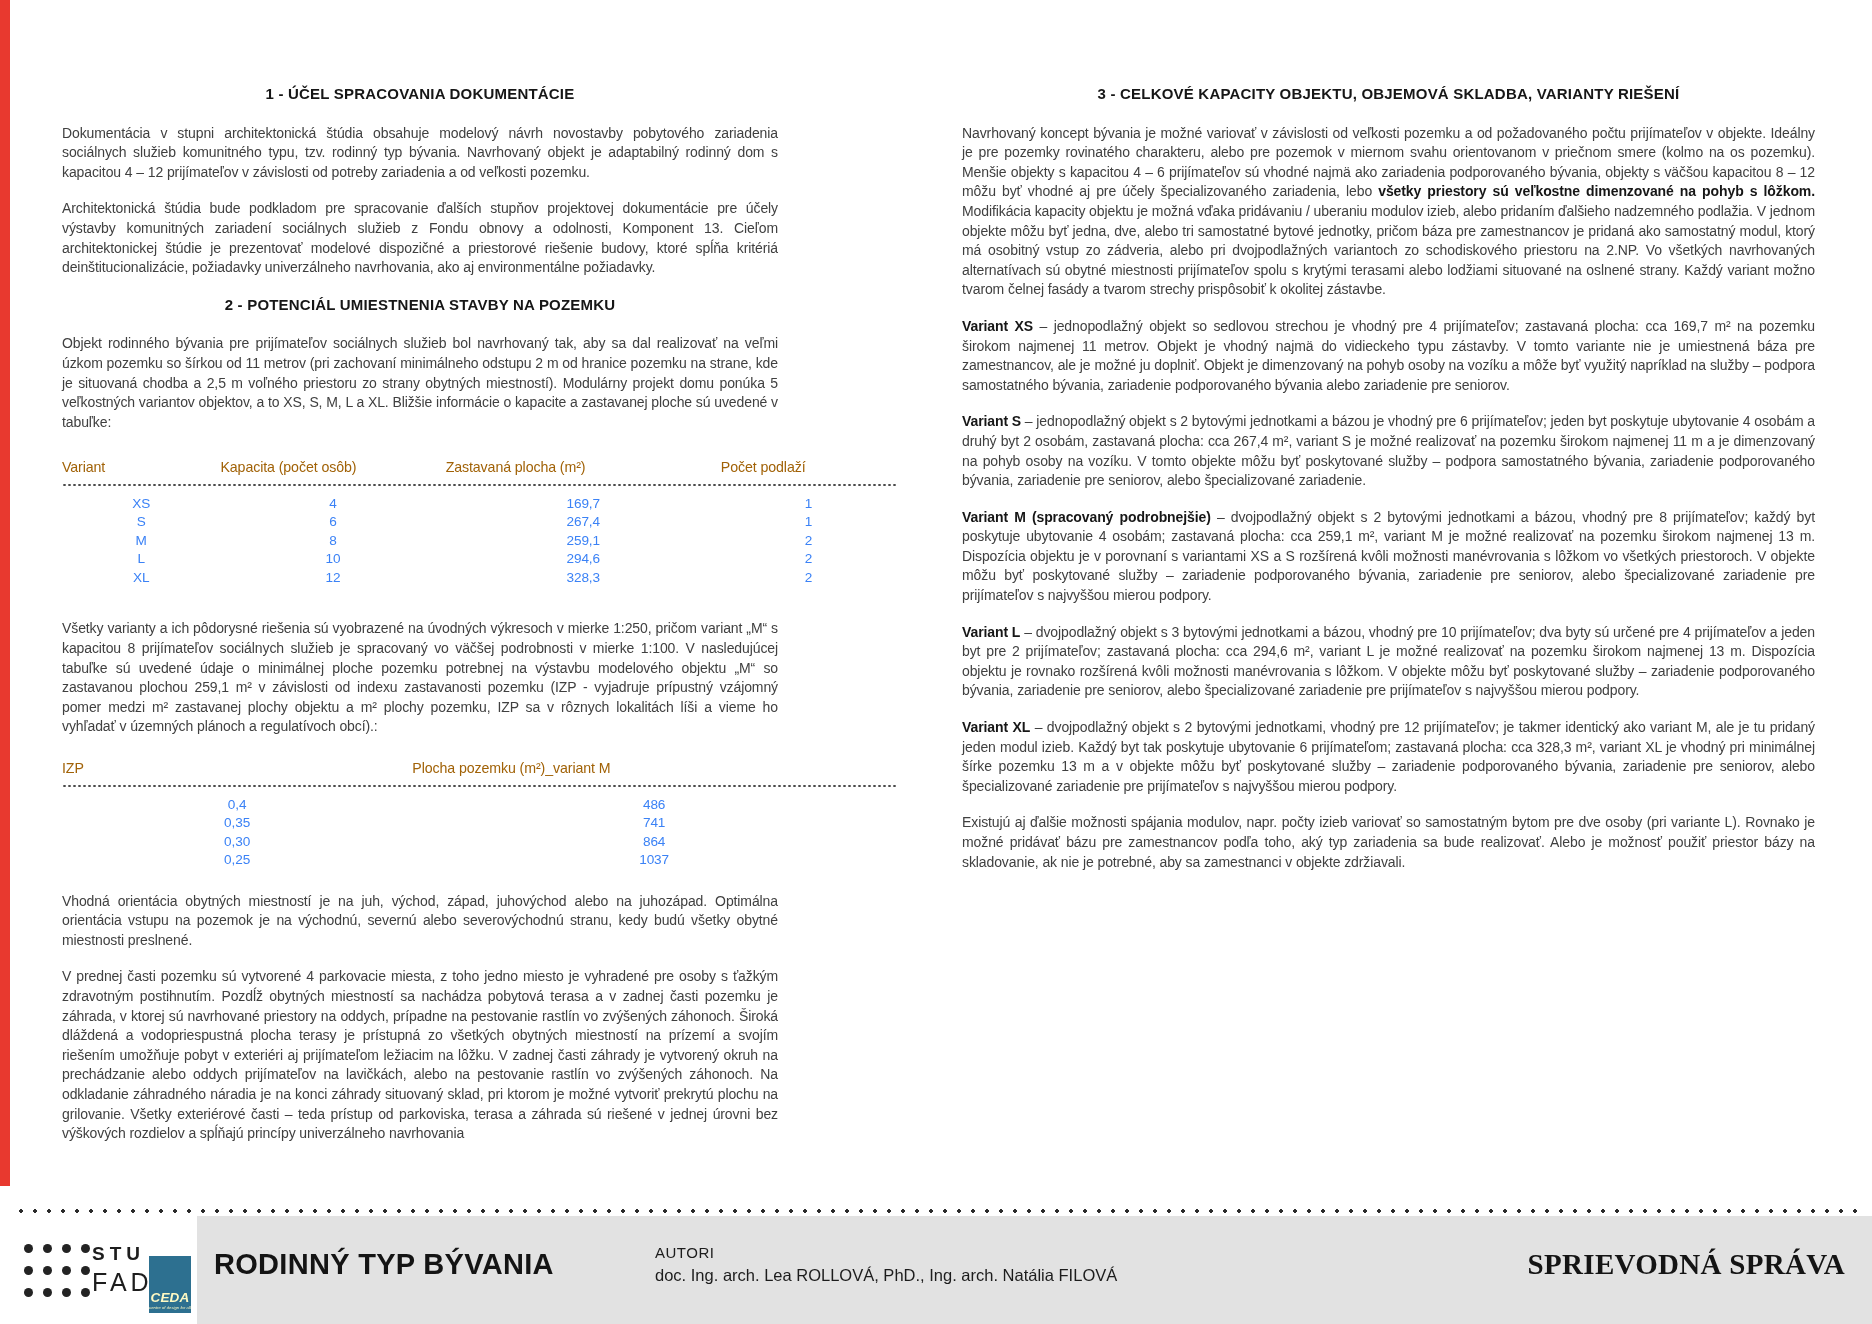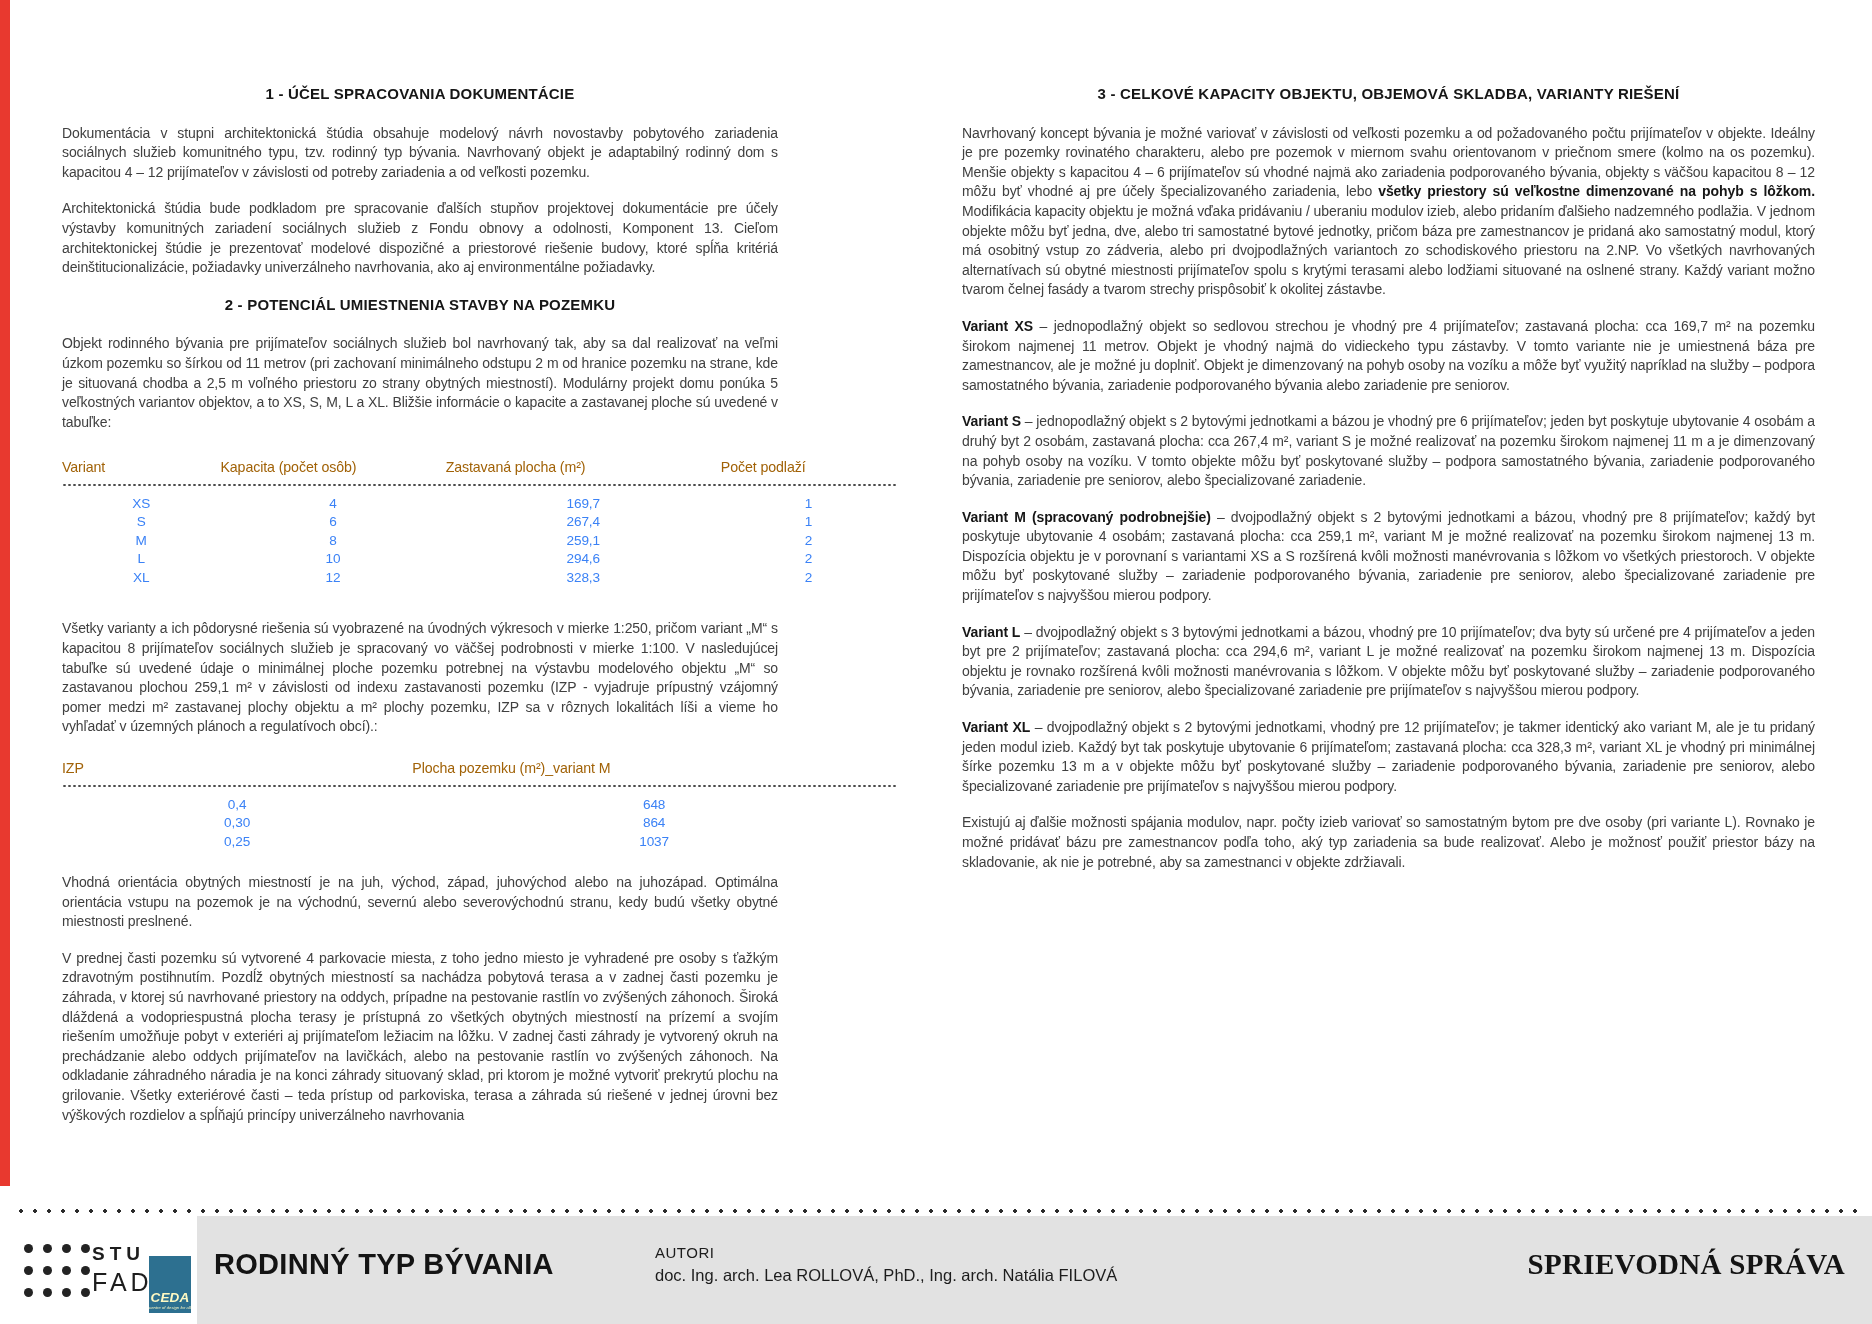--- a/index.html
+++ b/index.html
@@ -124,21 +124,25 @@
       </tr>
       <tr>
           <td class="rule-cell" colspan="2">
             <div class="dot-rule"></div>
           </td>
         </tr>
     </thead>
     <tbody>
       <tr class="first">
         <td>0,4</td>
-        <td>648</td>
+        <td>486</td>
+      </tr>
+      <tr>
+        <td>0,35</td>
+        <td>741</td>
       </tr>
       <tr>
         <td>0,30</td>
         <td>864</td>
       </tr>
       <tr>
         <td>0,25</td>
         <td>1037</td>
       </tr>
     </tbody>

